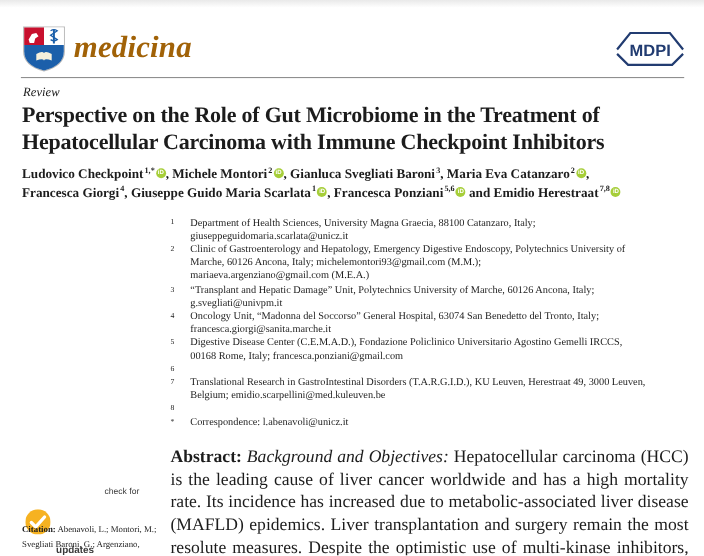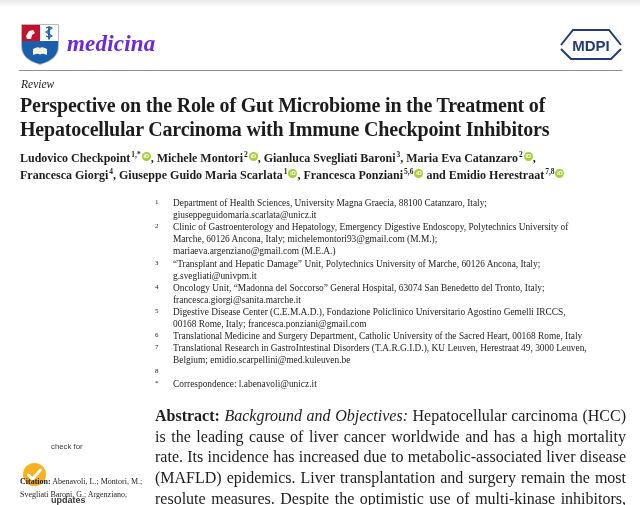--- a/index.html
+++ b/index.html
@@ -9,22 +9,22 @@
     font-family:"Liberation Serif", serif; color:#1c1c1c; overflow:hidden;
     margin:0 auto;
   }
   .topstrip { height:7px; background:linear-gradient(#e9e9e9,#ffffff); }
 
   
   .header { display:flex; align-items:center; justify-content:space-between;
             padding:13px 16px 0 20px; height:61px; }
   .logo-left { display:flex; align-items:center; gap:7px; }
   .crest { width:40px; height:43px; display:block; }
-  .journal-name { font-size:23px; font-weight:bold; font-style:italic;
-                  color:#6d28d9; letter-spacing:0.2px; }
+  .journal-name { font-size:28px; font-weight:bold; font-style:italic;
+                  color:#a16207; letter-spacing:0.2px; }
   .mdpi { width:66px; height:38px; display:block; }
   .rule { border-top:1.5px solid #8f8f8f; margin:2px 18px 0 19px; }
 
   .review { margin:7px 0 0 21px; font-style:italic; font-size:11.5px; }
 
   .title { margin:3px 20px 0 20px; font-size:20px; font-weight:bold;
            line-height:1.2; white-space:pre-line; letter-spacing:-0.2px; }
 
   .authors { margin:9px 20px 0 20px; font-weight:bold; font-size:12px;
              line-height:1.42; }
@@ -38,21 +38,21 @@
 
   
   .body-row { display:flex; margin-top:13px; }
   .margin-col { width:150px; flex:none; position:relative; }
 
   .badge { position:absolute; top:246px; left:23px; display:flex;
            align-items:center; gap:5px; cursor:pointer; }
   .badge-circle { width:23px; height:23px; display:block; }
   .badge-text { font-family:"Liberation Sans",sans-serif; color:#3a3a3a;
                 line-height:1.05; }
-  .badge-text .l1 { font-size:7.8px; display:block; }
+  .badge-text .l1 { font-size:7.8px; display:block;margin-left:44px; }
   .badge-text .l2 { font-size:9px; font-weight:bold; display:block;margin-top:45px; }
 
   .citation { position:absolute; top:279px; left:20px; width:136px;
               font-size:8px; line-height:1.62; }
   .citation .lbl { font-weight:bold; }
   .citation .txt { white-space:pre-line; }
 
   .main-col { flex:1; padding-right:13px; }
   .affiliations { list-style:none; font-size:9.4px; line-height:12.1px;
                   padding-left:5px; }
@@ -150,21 +150,20 @@
             <span class="aff-text">Oncology Unit, “Madonna del Soccorso” General Hospital, 63074 San Benedetto del Tronto, Italy;
 francesca.giorgi@sanita.marche.it</span>
           </li>
         <li>
             <span class="aff-num">5</span>
             <span class="aff-text">Digestive Disease Center (C.E.M.A.D.), Fondazione Policlinico Universitario Agostino Gemelli IRCCS,
 00168 Rome, Italy; francesca.ponziani@gmail.com</span>
           </li>
         <li>
             <span class="aff-num">6</span>
-            <span class="aff-text">Translational Medicine and Surgery Department, Catholic University of the Sacred Heart, 00168 Rome, Italy</span>
           </li>
         <li>
             <span class="aff-num">7</span>
             <span class="aff-text">Translational Research in GastroIntestinal Disorders (T.A.R.G.I.D.), KU Leuven, Herestraat 49, 3000 Leuven,
 Belgium; emidio.scarpellini@med.kuleuven.be</span>
           </li>
         <li>
             <span class="aff-num">8</span>
           </li>
         <li>

